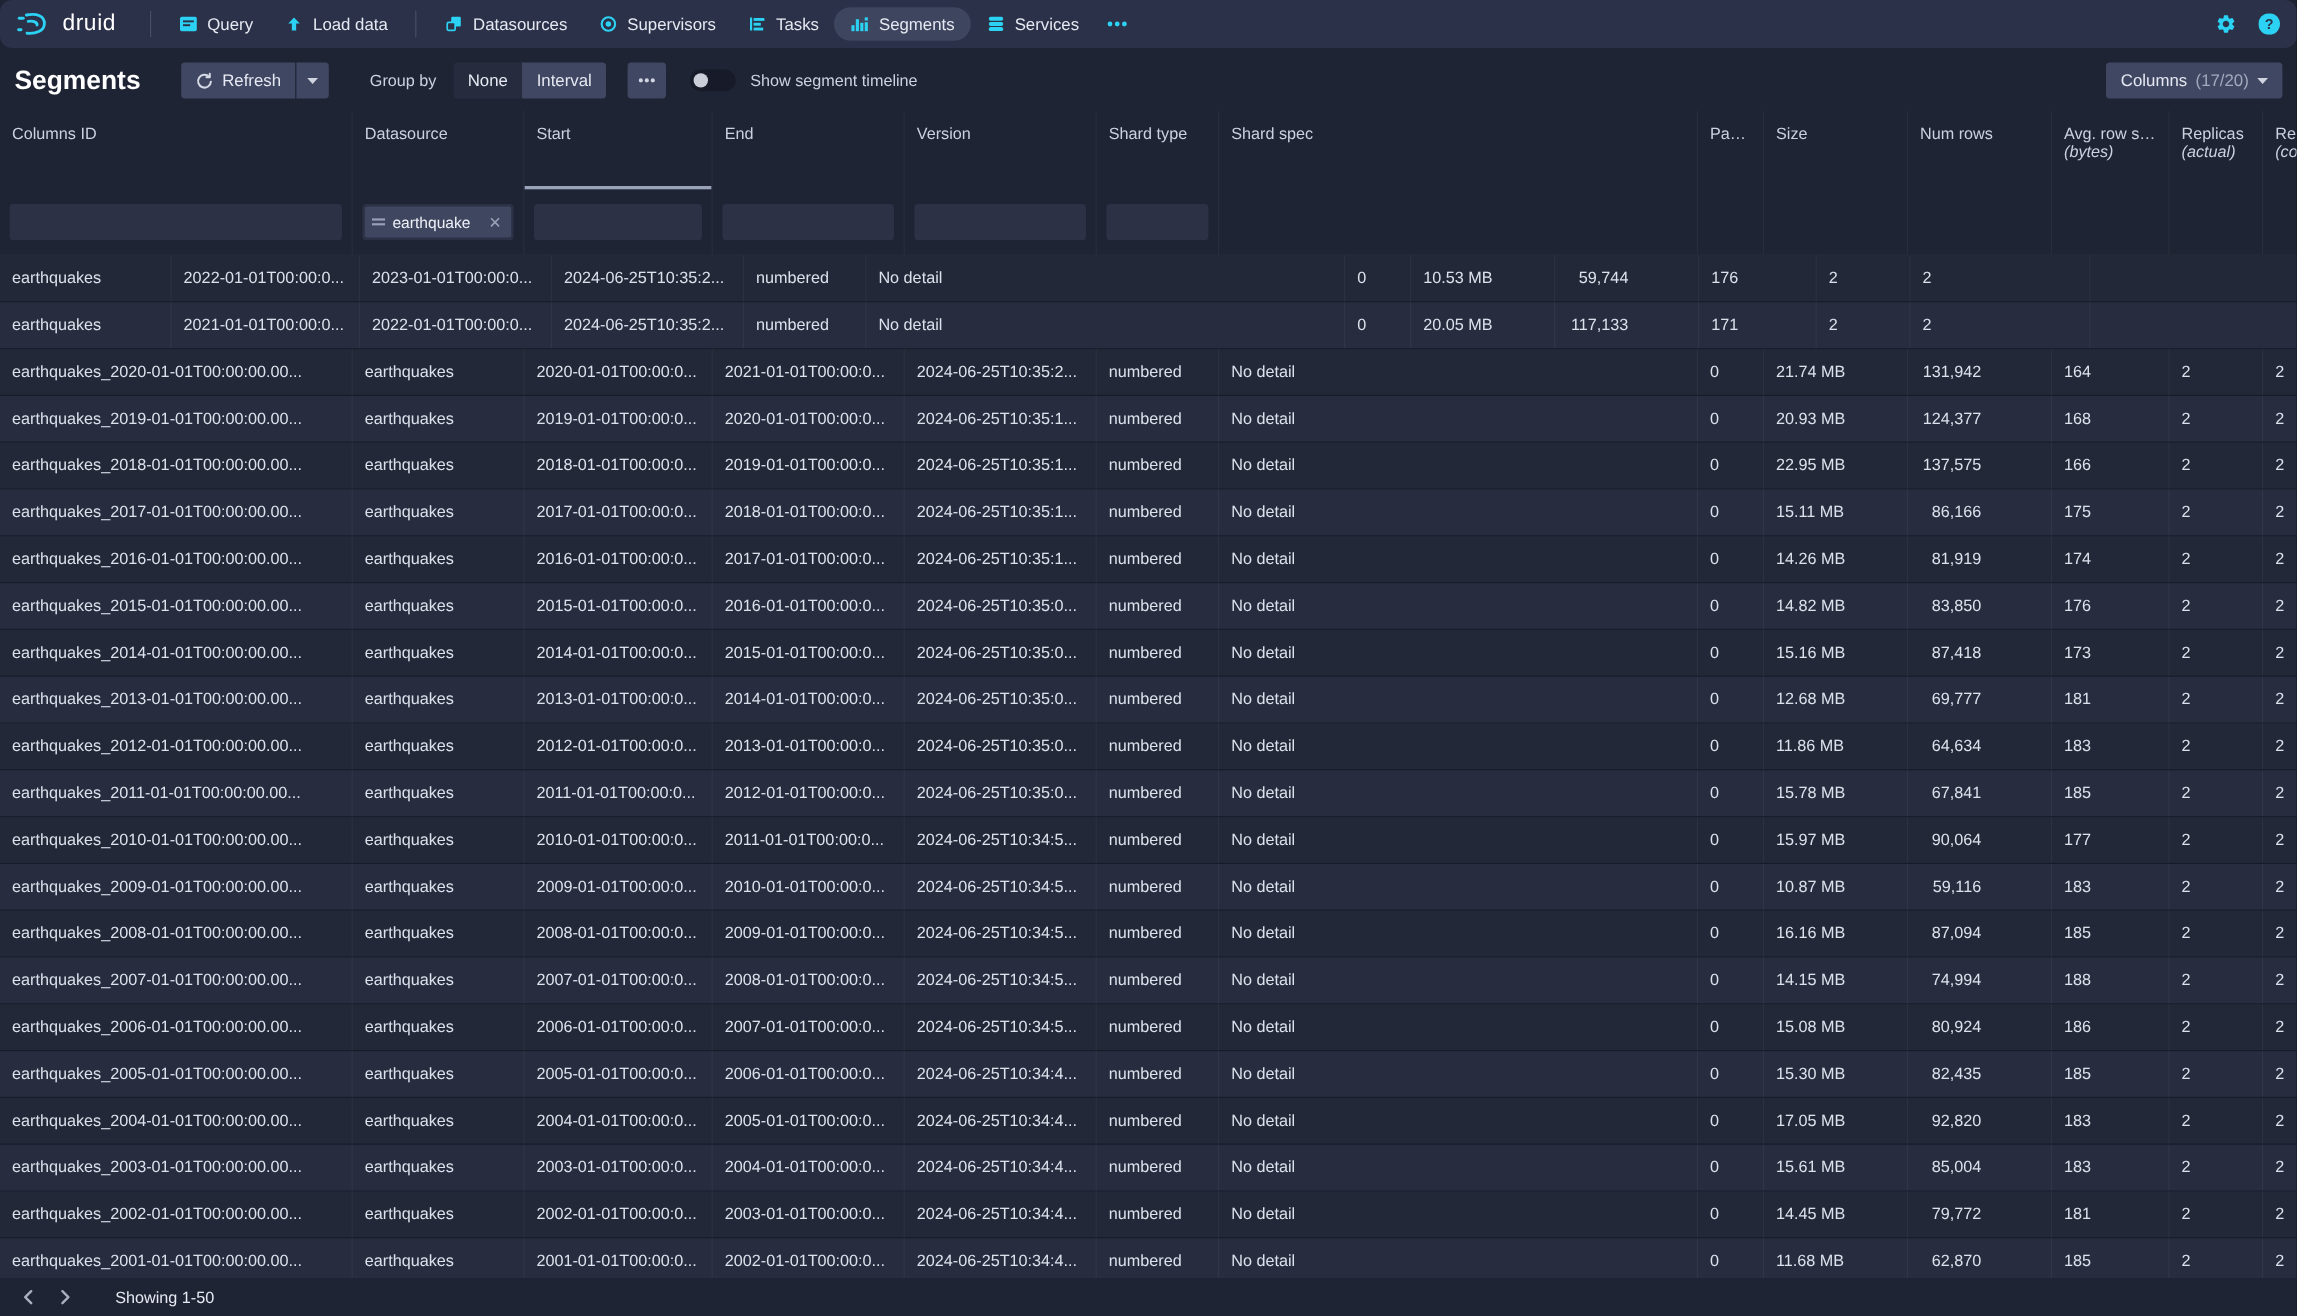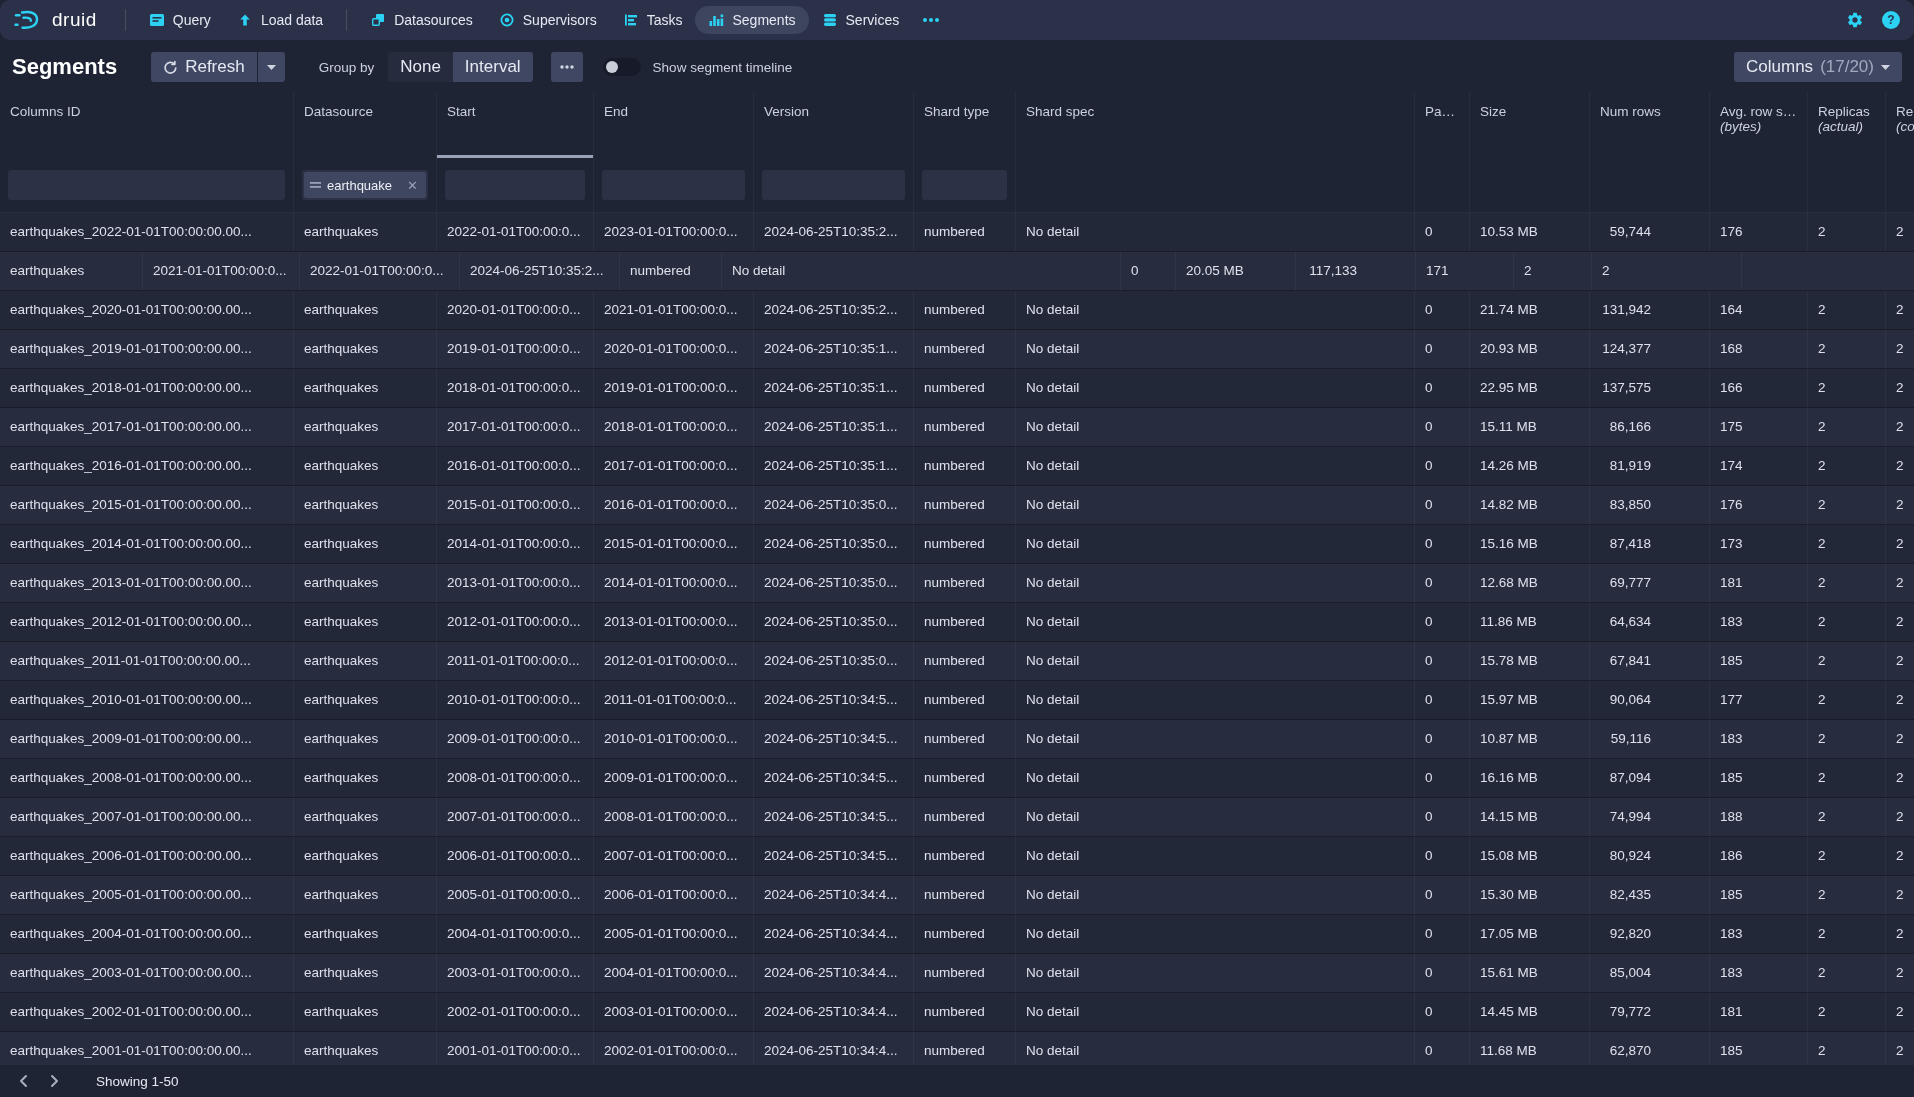--- a/index.html
+++ b/index.html
@@ -21,21 +21,21 @@
   .nav-item{display:flex;align-items:flex-end;gap:8px;background:transparent;border:none;color:var(--t1);
     font-size:14px;padding:6px 13px;border-radius:17px;cursor:pointer;white-space:nowrap;}
   .nav-item.active{background:var(--pill);}
   .nav-more{background:transparent;border:none;padding:6px 10px;cursor:pointer;display:flex;align-items:center;}
   .nav-right{margin-left:auto;display:flex;align-items:center;gap:18px;}
   .icon-btn{background:transparent;border:none;cursor:pointer;display:flex;align-items:center;}
 
   
   .toolbar{height:38px;margin-top:8px;display:flex;align-items:center;padding:0 12px;}
   .page-title{font-size:22px;font-weight:bold;color:#fff;margin-right:34px;}
-  .btn{height:30px;background:var(--btn);border:none;border-radius:3px;color:var(--t1);font-size:17px;
+  .btn{height:30px;background:var(--btn);border:none;border-radius:3px;color:var(--t1);font-size:14px;
     display:inline-flex;align-items:center;gap:7px;padding:0 12px;cursor:pointer;white-space:nowrap;}
   .split{display:flex;}
   .split .btn.main{border-radius:3px 0 0 3px;}
   .split .btn.caret{border-radius:0 3px 3px 0;margin-left:1px;padding:0 9px;}
   .lbl{font-size:13.5px;color:var(--t2);}
   .group-lbl{margin-left:34px;}
   .btn-group{display:flex;margin-left:14px;}
   .btn-group .btn:first-child{border-radius:3px 0 0 3px;}
   .btn-group .btn:last-child{border-radius:0 3px 3px 0;}
   .btn.inactive{background:var(--btn-dark);}
@@ -281,21 +281,20 @@
         <div class="fc c7"></div>
         <div class="fc c8"></div>
         <div class="fc c9"></div>
       <div class="fc c10"></div>
         <div class="fc c11"></div>
         <div class="fc c12"></div>
     </div>
 
     <div class="tbody">
         <div class="tr">
-      <div class="td c0">earthquakes_2022-01-01T00:00:00.00...</div>
       <div class="td c1">earthquakes</div>
       <div class="td c2">2022-01-01T00:00:0...</div>
       <div class="td c3">2023-01-01T00:00:0...</div>
       <div class="td c4">2024-06-25T10:35:2...</div>
       <div class="td c5">numbered</div>
       <div class="td c6">No detail</div>
       <div class="td c7">0</div>
       <div class="td c8">10.53 MB</div>
       <div class="td c9 num">59,744</div>
       <div class="td c10">176</div>

